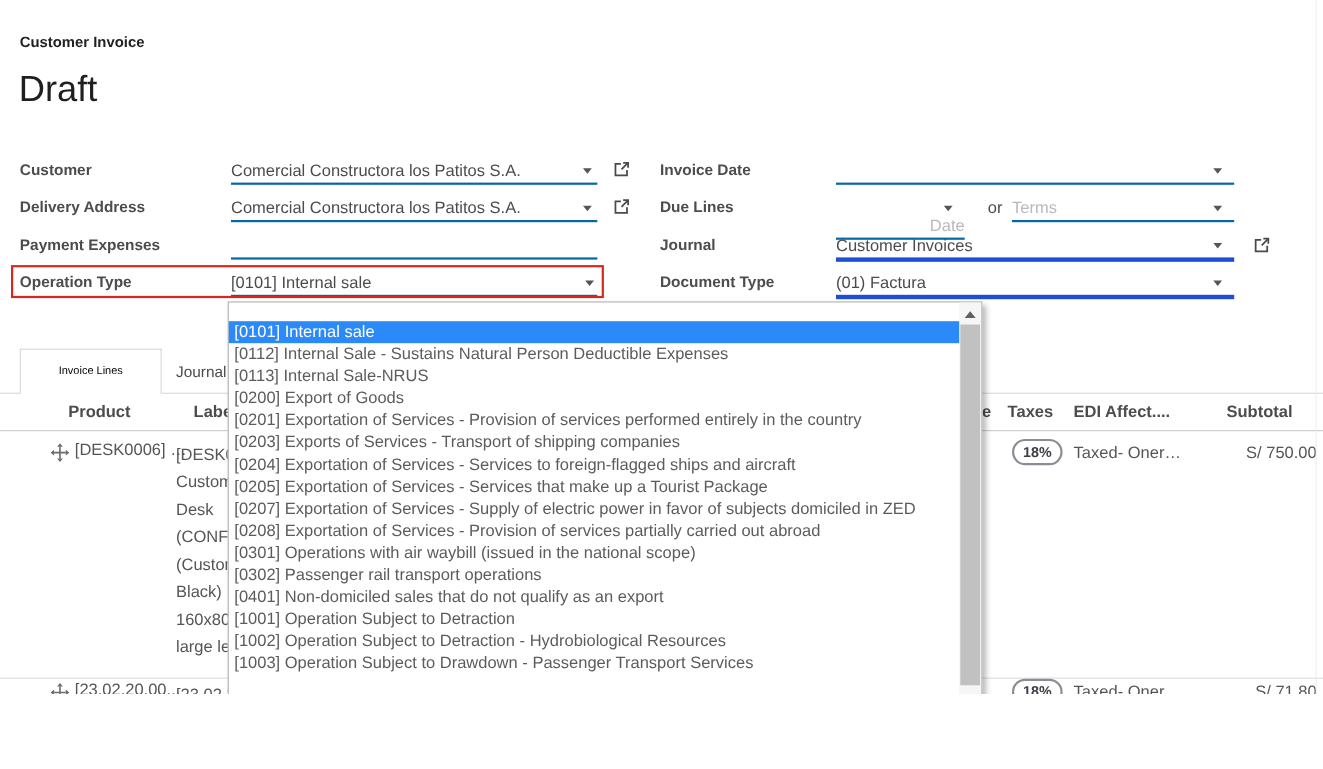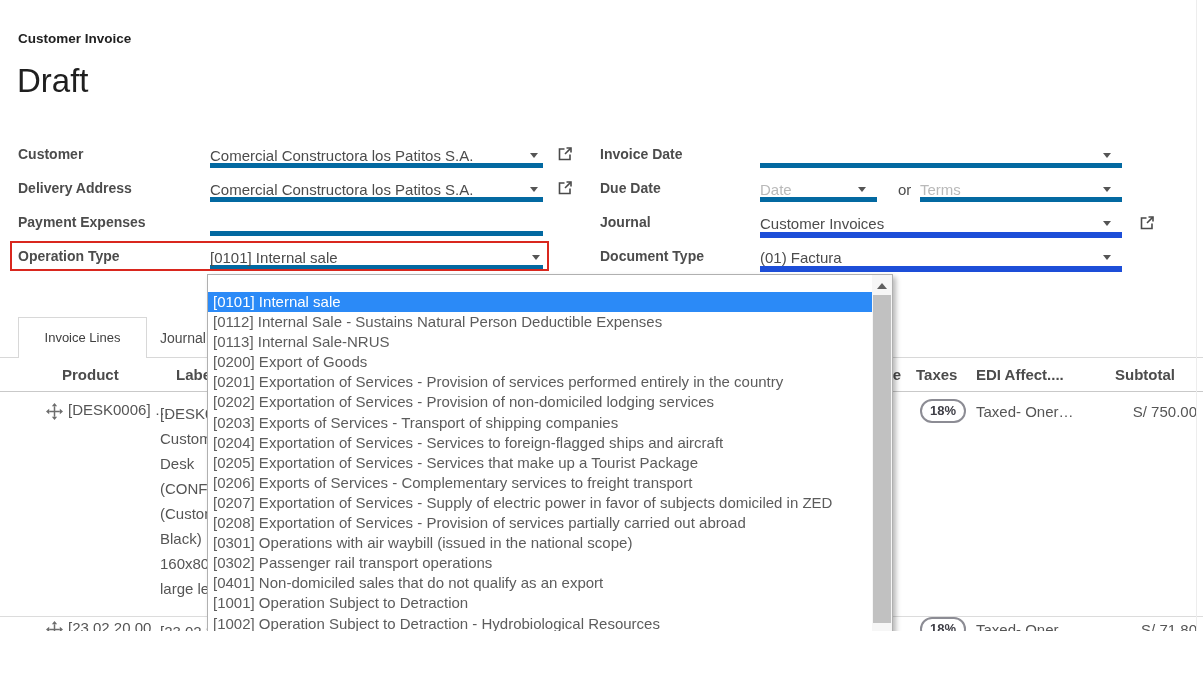--- a/index.html
+++ b/index.html
@@ -4,35 +4,35 @@
 <style>
   * { margin:0; padding:0; box-sizing:border-box; }
   body { font-family:"Liberation Sans", sans-serif; background:#fff; }
   #screen { position:relative; width:1203px; height:631px; background:#fff; overflow:hidden; }
 
   .subtitle { position:absolute; left:18px; top:31px; font-size:13.5px; font-weight:bold; color:#212121; }
   .title    { position:absolute; left:17px; top:62px; font-size:33px; font-weight:400; color:#1f1f1f; }
 
   .flabel { position:absolute; font-size:14px; font-weight:bold; color:#4c4c4c; }
   .fvalue { position:absolute; font-size:15px; color:#4c4c4c; height:23px; line-height:21px;
-            border-bottom:5px solid #0369a1; white-space:nowrap; }
-  .fvalue.dark { border-bottom:6px solid #1d4ed8; }
+            border-bottom:2px solid #0369a1; white-space:nowrap; }
+  .fvalue.dark { border-bottom:4px solid #1d4ed8; }
   .placeholder { color:#b9b9b9; }
   .or-text { position:absolute; font-size:15px; color:#4c4c4c; }
 
   .caret { position:absolute; width:0; height:0; border-left:4.5px solid transparent;
            border-right:4.5px solid transparent; border-top:5px solid #555; }
   .extlink { position:absolute; width:18px; height:18px; }
 
   .redbox { position:absolute; left:10px; top:241px; width:539px; height:30px;
             border:2px solid #d9271e; z-index:5; }
 
   
   .tab-active { position:absolute; left:18px; top:317px; width:129px; height:41px; background:#fff;
-                border:1px solid #d8d8d8; border-bottom:none; font-size:13px; color:#404040;
+                border:1px solid #d8d8d8; border-bottom:none; font-size:10px; color:#000000;
                 text-align:center; line-height:39px; z-index:2; }
   .tab-inactive { position:absolute; left:160px; top:330px; font-size:14px; color:#4c4c4c; white-space:nowrap; }
   .tabline { position:absolute; top:357px; height:1px; background:#d8d8d8; }
 
   
   .th { position:absolute; top:366px; font-size:15px; font-weight:bold; color:#4c4c4c; white-space:nowrap; }
   .td { position:absolute; font-size:15px; color:#555; white-space:nowrap; }
   .label-cell { position:absolute; width:102px; font-size:15px; color:#555; line-height:25px; white-space:normal; }
   .hline { position:absolute; left:0; width:1203px; height:1px; background:#dcdcdc; }
   .badge { position:absolute; width:46px; height:24px; border:2px solid #8c8c94; border-radius:12px;
@@ -96,22 +96,22 @@
   </div>
   <span class="caret" style="left:532px; top:255px;"></span>
   <div class="redbox"></div>
 
   <div class="flabel" style="left:600px; top:146px;">Invoice Date</div>
   <div class="fvalue" style="left:760px; top:145px; width:362px;">
     <span></span>
   </div>
   <span class="caret" style="left:1103px; top:153px;"></span>
 
-  <div class="flabel" style="left:600px; top:180px;">Due Date</div>
-  <div class="fvalue" style="left:760px; top:179px; width:117px;">
+  <div class="flabel" style="left:600px; top:180px;">Due Lines</div>
+  <div class="fvalue" style="left:760px; top:195px; width:117px;text-align:right;">
     <span class="placeholder">Date</span>
   </div>
   <span class="caret" style="left:858px; top:187px;"></span>
   <div class="or-text" style="left:898px; top:181px;">or</div>
   <div class="fvalue" style="left:920px; top:179px; width:202px;">
     <span class="placeholder">Terms</span>
   </div>
   <span class="caret" style="left:1103px; top:187px;"></span>
 
   <div class="flabel" style="left:600px; top:214px;">Journal</div>
@@ -165,32 +165,31 @@
   <div class="td" style="left:976px; top:621px;">Taxed- Oner…</div>
   <div class="td" style="left:1050px; top:621px; width:147px; text-align:right;">S/ 71.80</div>
 
   <div class="dropdown">
     <div class="dd-items">
       <div class="dd-item sel">[0101] Internal sale</div>
       <div class="dd-item">[0112] Internal Sale - Sustains Natural Person Deductible Expenses</div>
       <div class="dd-item">[0113] Internal Sale-NRUS</div>
       <div class="dd-item">[0200] Export of Goods</div>
       <div class="dd-item">[0201] Exportation of Services - Provision of services performed entirely in the country</div>
-      <div class="dd-item">[0202] Exportation of Services - Provision of non-domiciled lodging services</div>
       <div class="dd-item">[0203] Exports of Services - Transport of shipping companies</div>
       <div class="dd-item">[0204] Exportation of Services - Services to foreign-flagged ships and aircraft</div>
       <div class="dd-item">[0205] Exportation of Services - Services that make up a Tourist Package</div>
-      <div class="dd-item">[0206] Exports of Services - Complementary services to freight transport</div>
       <div class="dd-item">[0207] Exportation of Services - Supply of electric power in favor of subjects domiciled in ZED</div>
       <div class="dd-item">[0208] Exportation of Services - Provision of services partially carried out abroad</div>
       <div class="dd-item">[0301] Operations with air waybill (issued in the national scope)</div>
       <div class="dd-item">[0302] Passenger rail transport operations</div>
       <div class="dd-item">[0401] Non-domiciled sales that do not qualify as an export</div>
       <div class="dd-item">[1001] Operation Subject to Detraction</div>
       <div class="dd-item">[1002] Operation Subject to Detraction - Hydrobiological Resources</div>
+      <div class="dd-item">[1003] Operation Subject to Drawdown - Passenger Transport Services</div>
     </div>
     <div class="dd-scrollbar">
       <span class="sb-up"></span>
       <div class="dd-thumb"></div>
       <span class="sb-down"></span>
     </div>
   </div>
 
   <div class="edge-line"></div>
 </div>

